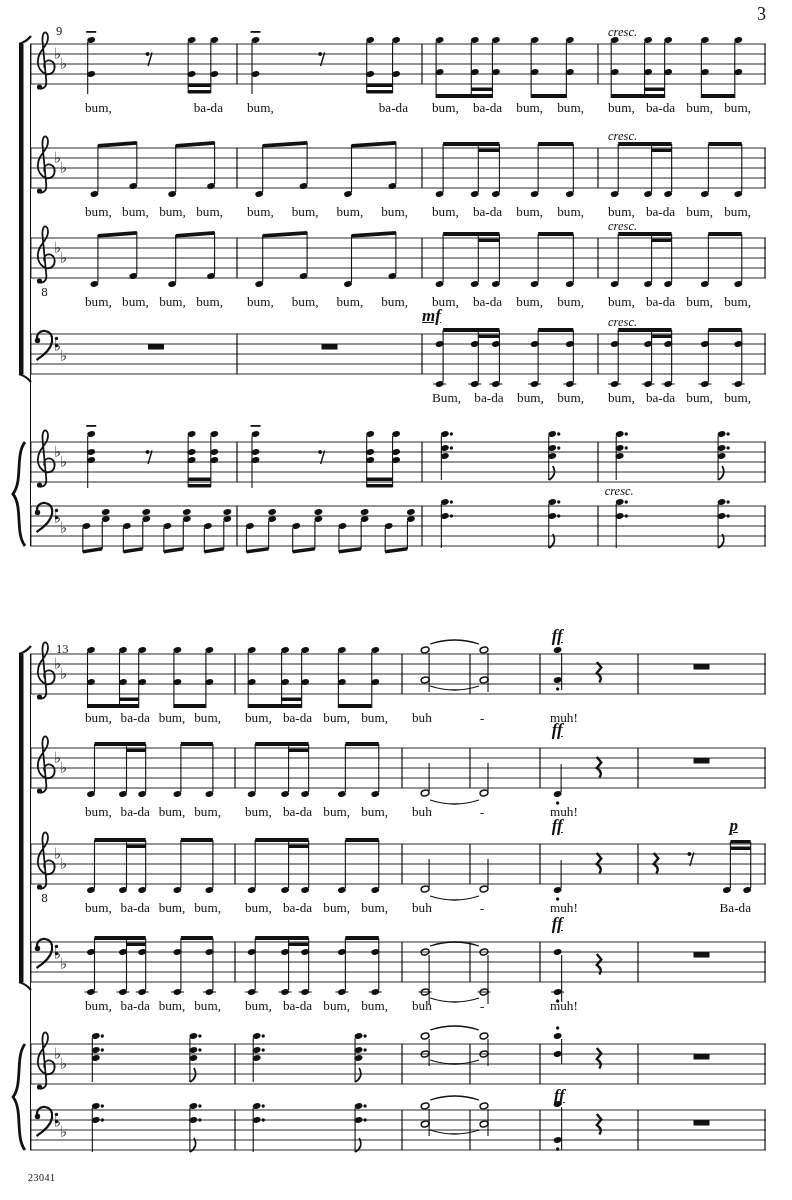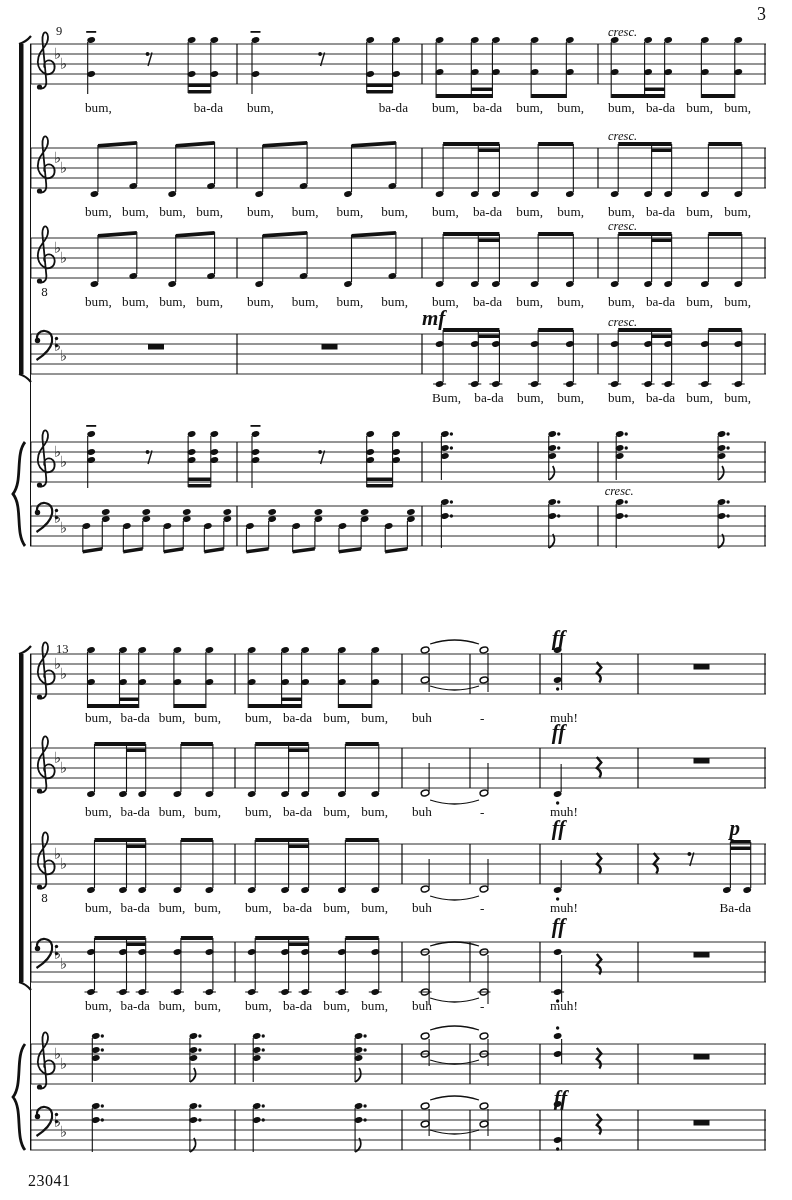--- a/index.html
+++ b/index.html
@@ -1,29 +1,29 @@
 <!DOCTYPE html>
 <html><head>
 <meta charset="utf-8">
 <style>
   html,body{margin:0;padding:0;background:#e8e8e8;}
   .sheet{position:relative;width:792px;height:1200px;background:#ffffff;overflow:hidden;
          font-family:"Liberation Serif", serif;color:#111;}
   .pageno{position:absolute;top:4px;right:26px;font-size:18px;font-family:"Liberation Serif",serif;}
-  .plate{position:absolute;left:28px;top:1172px;font-size:16px;letter-spacing:.5px;}
+  .plate{position:absolute;left:28px;top:1172px;font-size:10px;letter-spacing:.5px;}
   svg{position:absolute;overflow:visible;}
   .staff{left:30px;width:736px;height:84px;}
   .mnum{position:absolute;font-size:12.5px;font-family:"Liberation Serif",serif;}
   .lyr{position:absolute;display:flex;justify-content:space-between;height:16px;
        font-size:13.2px;font-family:"Liberation Serif",serif;white-space:nowrap;}
   .lyr.left{justify-content:flex-start;}
   .lyr.right{justify-content:flex-end;}
   .dyn{position:absolute;font-family:"Liberation Serif",serif;}
   .dyn.italic{font-style:italic;font-size:12.5px;}
-  .dyn.strong{font-style:italic;font-weight:bold;font-size:21px;}
+  .dyn.strong{font-style:italic;font-weight:bold;font-size:17px;text-decoration:underline;}
   .sysline{position:absolute;width:1.4px;background:#111;}
 </style>
 </head>
 <body>
 
 <div class="sheet">
   <div class="pageno">3</div>
   <div id="score">
       <div class="sysline" style="left: 30px; top: 44px; height: 502px;"></div>
       <svg width="18" height="346" style="left: 16px; top: 36px;">

